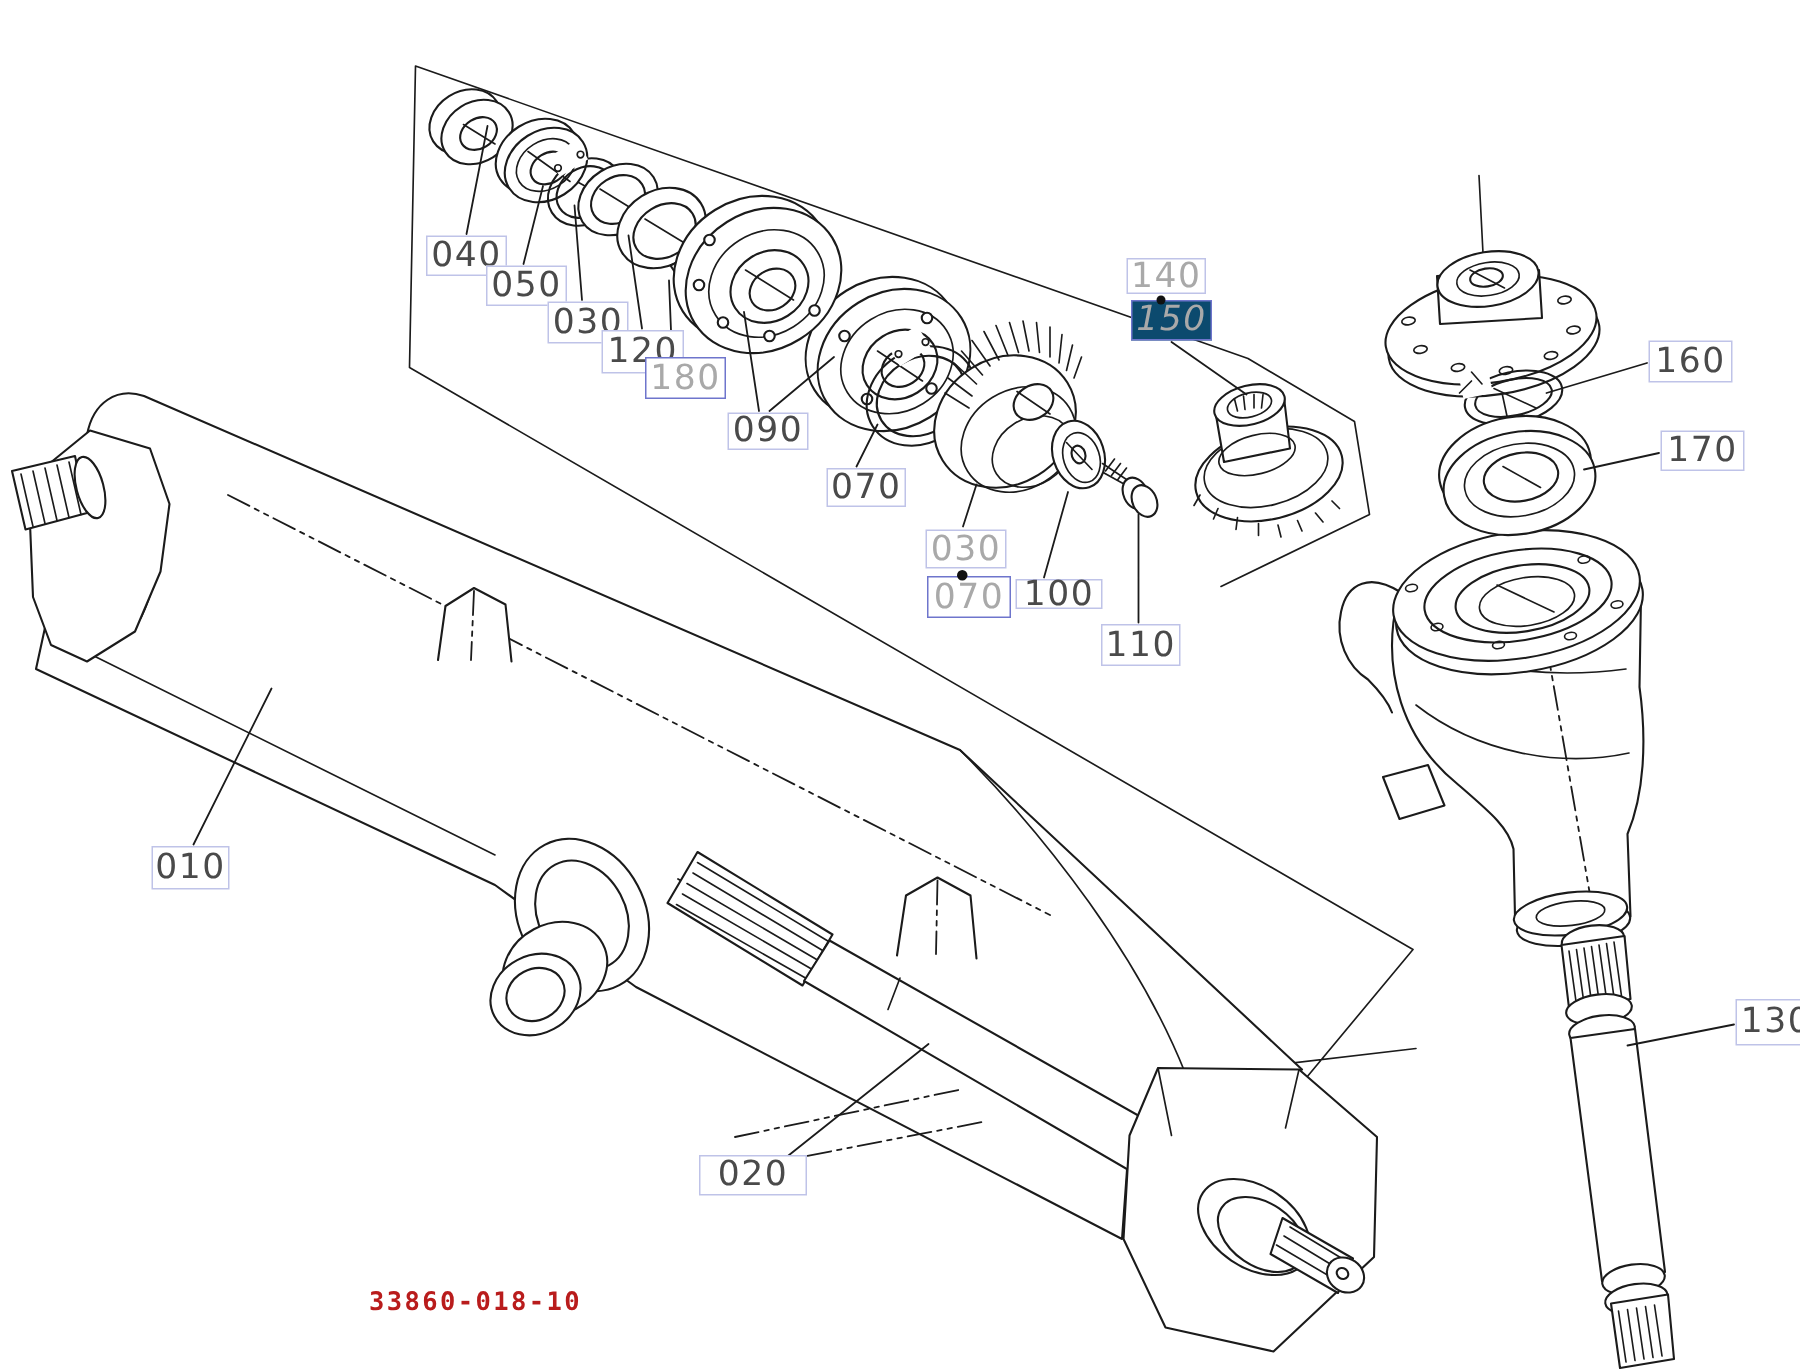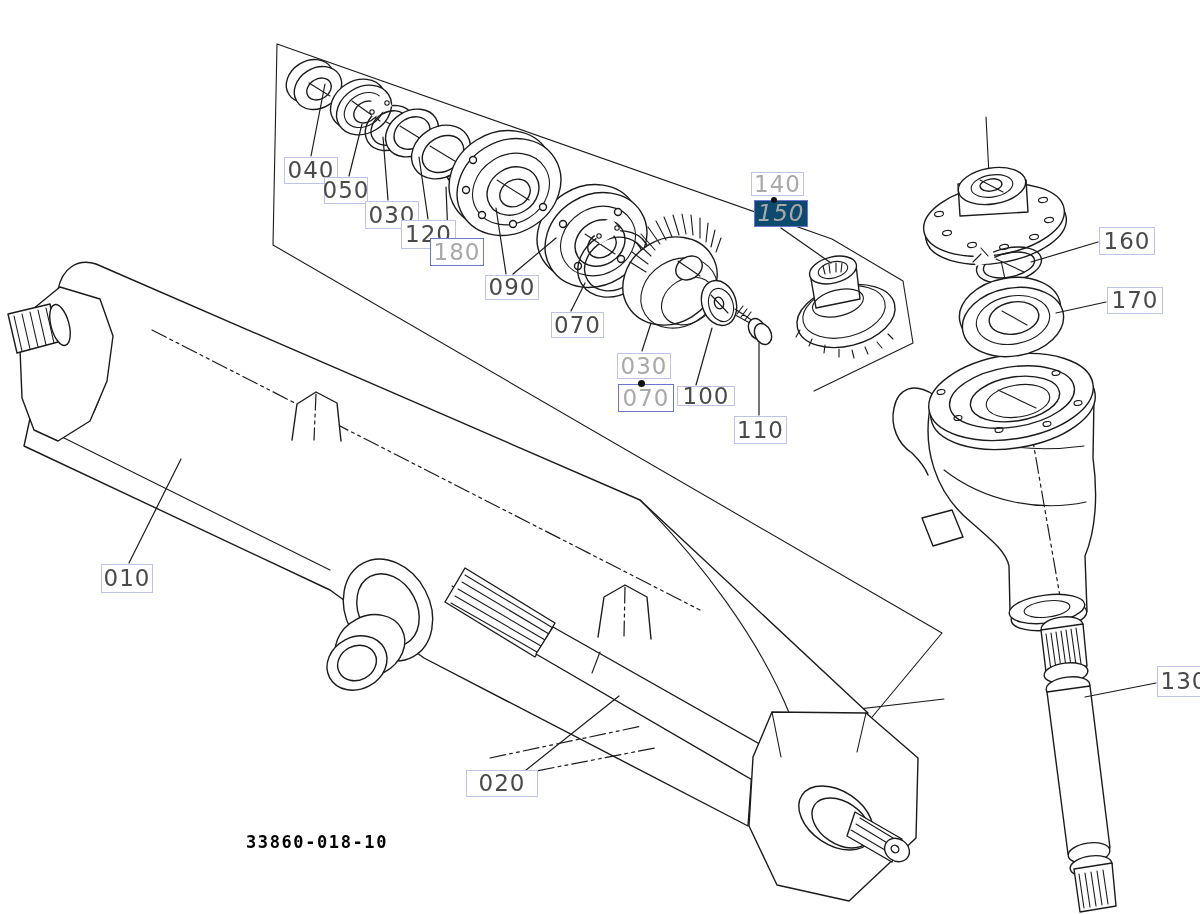--- a/index.html
+++ b/index.html
@@ -14,21 +14,21 @@
   svg .thin{stroke-width:1.1;}
   svg .ld{stroke-width:1.2;}
   svg .dd{stroke-dasharray:16 4 3 4 3 4;stroke-width:1.2;}
   .co{position:absolute;box-sizing:border-box;border:1.6px solid #bfc3e8;background:#fff;
       color:#4a4a4a;font-size:23px;line-height:1;display:flex;align-items:center;
       justify-content:center;letter-spacing:1px;}
   .co.dim{color:#a9a9a9;}
   .co.strong{border-color:#6e75cc;}
   .co.sel{background:#0c4a6e;font-style:italic;}
   .dot{position:absolute;background:#111;border-radius:50%;}
-  #drawing-number{position:absolute;left:246px;top:832px;color:#000000;
+  #drawing-number{position:absolute;left:246px;top:858px;color:#b91c1c;
       font-family:"DejaVu Sans Mono","Liberation Mono",monospace;font-size:17px;
       font-weight:bold;letter-spacing:1.6px;}
 </style>
 </head>
 <body>
 
 <div id="stage">
 
 <svg width="1200" height="914" viewBox="0 0 1200 914">
 
@@ -252,21 +252,21 @@
                         M448,237 L446,187 M506,274 L496,208 M513,274 L556,238 M571,311 L585,283
                         M642,351 L651,323 M696,385 L712,328 M759,415 L759,343 M781,228 L831,263
                         M1098,242 L1031,262 M1106,302 L1056,313 M129,563 L181,459 M511,782 L619,696
                         M1156,683 L1085,697"></path>
   </g>
 </svg>
 
 <div class="co" style="left:284px;top:157px;width:54px;height:27px">
       <span>040</span>
     </div>
-<div class="co" style="left:324px;top:177px;width:44px;height:27px">
+<div class="co" style="left:324px;top:177px;width:54px;height:27px">
       <span>050</span>
     </div>
 <div class="co" style="left:365px;top:201px;width:54px;height:28px">
       <span>030</span>
     </div>
 <div class="co" style="left:401px;top:220px;width:55px;height:29px">
       <span>120</span>
     </div>
 <div class="co dim strong" style="left:430px;top:238px;width:54px;height:28px">
       <span>180</span>

